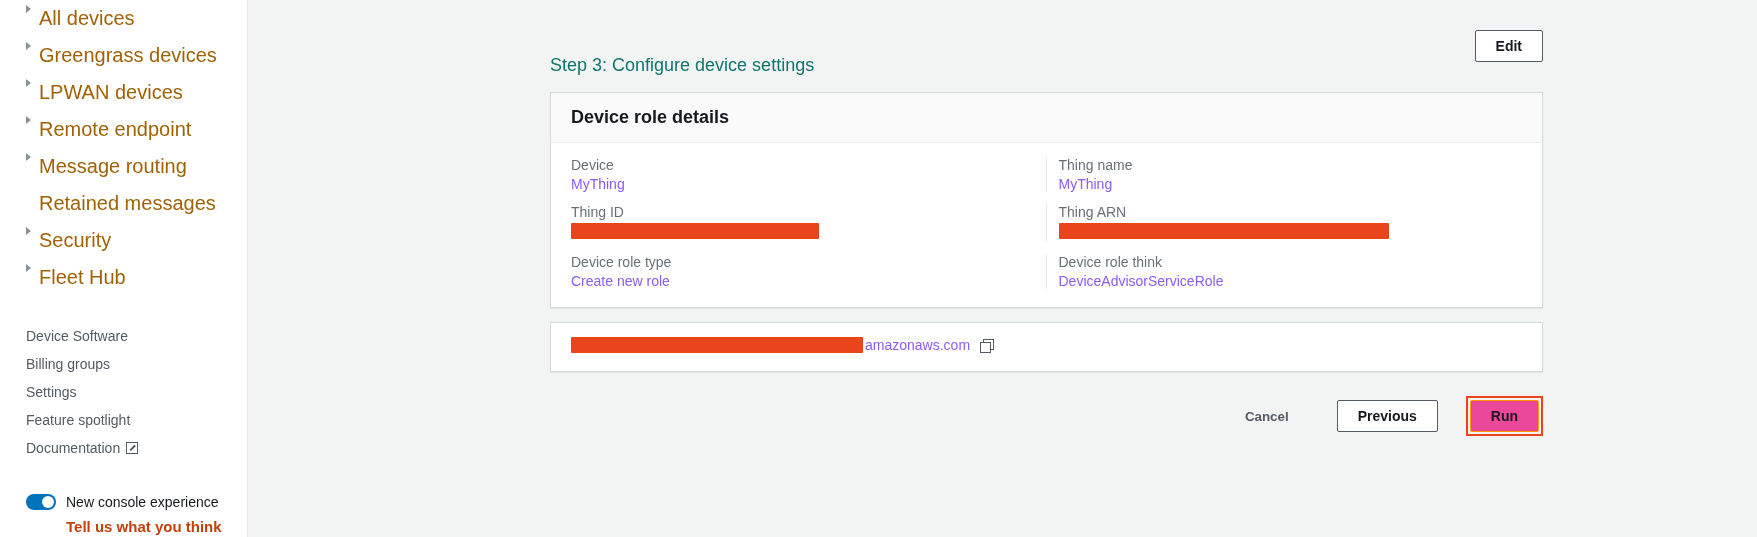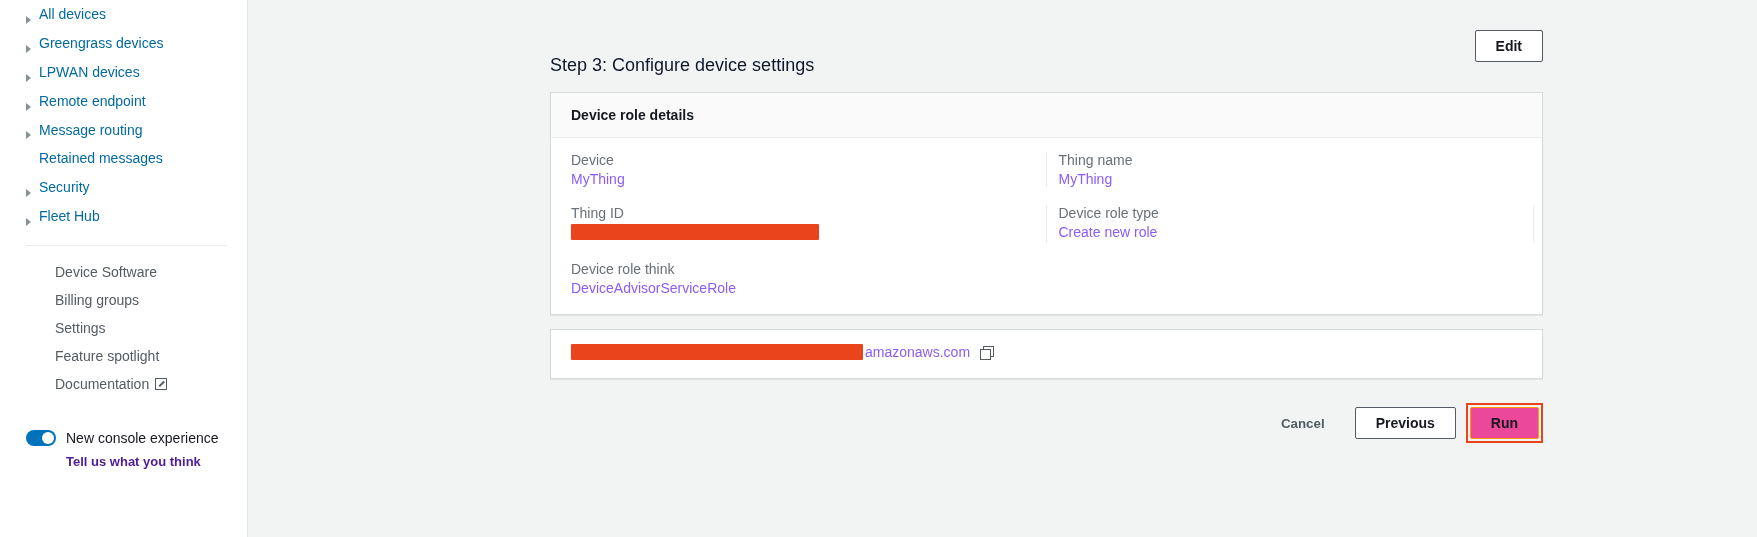--- a/index.html
+++ b/index.html
@@ -19,38 +19,38 @@
     height: 100%;
     border-right: 1px solid #e6e6e6;
     padding: 0 0 12px 0;
     background: #fff;
     display: flex;
     flex-direction: column;
   }
   .nav-list { list-style: none; padding: 0 8px 0 26px; }
   .nav-item {
     display: flex;
-    align-items: flex-end;
+    align-items: flex-start;
     gap: 8px;
     padding: 5px 0;
     cursor: pointer;
-    color: #0369a1;
-    font-size: 14px;
+    color: #a16207;
+    font-size: 20px;
     line-height: 1.35;
   }
   .nav-item .caret {
     width: 0; height: 0;
     border-top: 4px solid transparent;
     border-bottom: 4px solid transparent;
     border-left: 5px solid #879196;
     flex-shrink: 0;
   }
   .nav-item.no-caret .caret { visibility: hidden; }
   .divider { height: 1px; background: #eaeded; margin: 14px 20px 6px 26px; }
-  .sub-list { list-style: none; padding: 6px 8px 0 26px; margin-left: 29px; }
+  .sub-list { list-style: none; padding: 6px 8px 0 26px; }
   .sub-item {
     padding: 6px 0;
     color: #545b64;
     cursor: pointer;
     font-size: 14px;
   }
   .doc-ext {
     display: inline-flex; align-items: center; gap: 6px;
   }
   .ext-icon {
@@ -69,40 +69,40 @@
     width: 30px; height: 16px; border-radius: 10px;
     background: #0073bb; position: relative;
     cursor: pointer;
   }
   .toggle::after {
     content: ""; position: absolute; width: 12px; height: 12px;
     border-radius: 50%; background: #fff; top: 2px; right: 2px;
   }
   .toggle-label { color: #16191f; font-size: 14px; }
   .feedback-link {
-    color: #4c1d95; font-size: 13px; font-weight: 600;
+    color: #c2410c; font-size: 15px; font-weight: 600;
     margin-top: 8px; cursor: pointer; padding-left: 40px;
   }
   
   .main {
     flex: 1;
     background: #f2f3f3;
     height: 100%;
     overflow: auto;
     padding: 0;
     position: relative;
   }
   .content-wrap {
     padding: 0 0 16px 0;
   }
   .step-header {
     display: flex; align-items: center; justify-content: space-between;
     padding: 16px 214px 16px 302px;
   }
-  .step-title { font-size: 18px; color: #0f172a; font-weight: 400; margin-top: 39px; }
+  .step-title { font-size: 18px; color: #0f766e; font-weight: 400; margin-top: 39px; }
   .btn {
     border: 1px solid #545b64;
     background: #fff;
     color: #16191f;
     font-weight: 700;
     font-size: 14px;
     padding: 6px 20px;
     border-radius: 2px;
     cursor: pointer;
     line-height: 1.3;
@@ -118,27 +118,27 @@
     border: 2px solid #e9441b; padding: 2px; display: inline-block;
   }
   .card {
     background: #fff;
     border: 1px solid #d5dbdb;
     box-shadow: 0 1px 1px rgba(0,0,0,0.06);
     margin: 0 214px 14px 302px;
   }
   .card-header {
     padding: 14px 20px;
-    font-size: 14px; font-weight: 700; color: #16191f;
+    font-size: 18px; font-weight: 700; color: #16191f;
     background: #fafafa;
     border-bottom: 1px solid #eaeded;
   }
   .card-body { padding: 14px 20px 18px 20px; }
   .grid {
-    display: grid; grid-template-columns: 1fr 1fr; gap: 18px 24px;
+    display: grid; grid-template-columns: 1fr 1fr; gap: 12px 24px;
   }
   .cell { position: relative; }
   .cell.border-right::after {
     content: ""; position: absolute; right: -12px; top: 0; bottom: 0;
     width: 1px; background: #eaeded;
   }
   .label { color: #687078; font-size: 14px; margin-bottom: 3px; }
   .value { color: #8b5cf6; font-size: 14px; }
   .redact {
     display: inline-block; height: 16px; background: #e9441b;
@@ -152,21 +152,21 @@
     width: 14px; height: 14px; position: relative; display:inline-block;
     margin-left: 8px; cursor: pointer;
   }
   .copy-icon::before,
   .copy-icon::after {
     content: ""; position: absolute; border: 1.3px solid #545b64; width: 9px; height: 9px;
   }
   .copy-icon::before { top: 0; left: 3px; }
   .copy-icon::after { top: 3px; left: 0; background:#fff; }
   .footer-actions {
-    display: flex; justify-content: flex-end; gap: 10px;
+    display: flex; justify-content: flex-end; gap: 28px;
     padding: 10px 214px 10px 302px;
     align-items: center;
   }
 </style>
 </head>
 <body>
 
 <nav class="sidebar">
   <ul class="nav-list">
     <li class="nav-item">
@@ -248,20 +248,24 @@
             <div class="value">MyThing</div>
           </div>
           <div class="cell">
             <div class="label">Thing name</div>
             <div class="value">MyThing</div>
           </div>
           <div class="cell border-right">
             <div class="label">Thing ID</div>
             <div class="value"><span class="redact redact-lg"></span></div>
           </div>
+          <div class="cell">
+            <div class="label">Thing ARN</div>
+            <div class="value"><span class="redact redact-xl"></span></div>
+          </div>
           <div class="cell border-right">
             <div class="label">Device role type</div>
             <div class="value">Create new role</div>
           </div>
           <div class="cell">
             <div class="label">Device role think</div>
             <div class="value">DeviceAdvisorServiceRole</div>
           </div>
         </div>
       </div>

